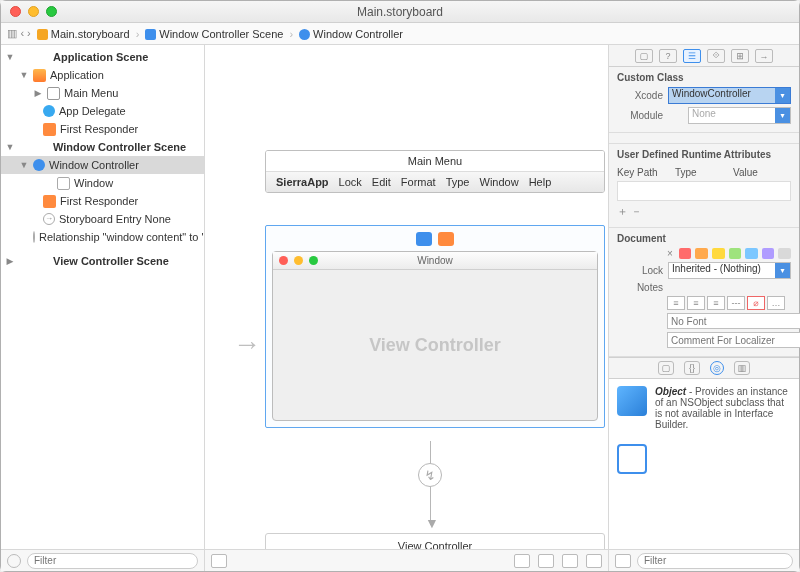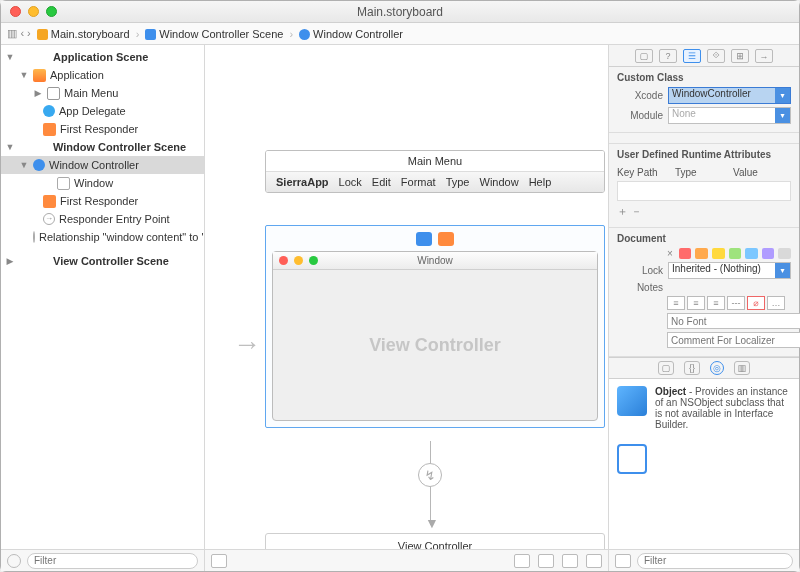--- a/index.html
+++ b/index.html
@@ -80,42 +80,42 @@
 .insp-tabs { height:22px; border-bottom:1px solid #d0d0d0; display:flex; justify-content:center; align-items:center; gap:6px; background:#f4f4f4; }
 .insp-tabs .t { width:18px;height:14px; border:1px solid #bbb; border-radius:2px; display:flex; align-items:center; justify-content:center; font-size:9px; color:#888; }
 .insp-tabs .t.active { border-color:#3e8fec; color:#3e8fec; background:#e8f2ff; }
 .sect { border-bottom:1px solid #ddd; padding:5px 8px; }
 .sect h4 { font-size:10px; font-weight:600; color:#555; margin-bottom:4px; }
 .fld { display:flex; align-items:center; gap:5px; margin:3px 0; font-size:10px; }
 .fld label { width:46px; text-align:right; color:#666; }
 .combo { flex:1; height:17px; border:1px solid #4a90e2; background:#fff; display:flex; align-items:flex-start; padding:0 3px; font-size:10px; position:relative; }
 .combo.selected { background:#b8d4f1; border-color:#3a7bd5; }
 .combo .chev { position:absolute; right:0; top:0; width:15px; height:100%; background:#4a90e2; color:#fff; display:flex; align-items:center; justify-content:center; font-size:8px; }
-.combo.module { border-color:#c0c0c0; color:#aaa; }
+.combo.module { border-color:#c0c0c0; color:#aaa;margin-left:20px; }
 .combo.module .chev { background:#4a90e2; }
 .textf { flex:1; height:16px; border:1px solid #c0c0c0; background:#fff; font-size:10px; padding:0 3px; }
 .cols { display:flex; gap:0; font-size:10px; color:#555; }
 .cols span { flex:1; padding:3px 0; }
 .plusminus { font-size:11px; color:#888; padding:3px 0; }
 .swatches { display:flex; gap:4px; margin-left:50px; }
 .sw { width:14px;height:11px; border-radius:2px; }
 .notes-row { display:flex; gap:2px; margin-left:50px; margin-top:3px; }
 .nb { width:18px;height:14px; border:1px solid #bbb; background:#fff; font-size:9px; display:flex;align-items:center;justify-content:center; color:#888; }
 .nb.red { border-color:#e66; color:#e66; background:#fff; }
 
 .lib-tabs { height:22px; border-top:1px solid #d0d0d0; border-bottom:1px solid #d0d0d0; display:flex; justify-content:center; align-items:center; gap:10px; background:#f4f4f4; }
 .lib-tabs .t { width:16px;height:14px;border:1px solid #bbb;border-radius:3px;font-size:9px;display:flex;align-items:center;justify-content:center;color:#888; }
 .lib-tabs .t.circle { border-radius:50%; width:14px;height:14px; }
 .lib-tabs .t.active { border-color:#3e8fec; color:#3e8fec; }
 .library { flex:1; overflow:auto; background:#fff; }
 .libitem { display:flex; gap:8px; padding:7px 8px; font-size:10px; color:#555; }
 .libitem .ic { width:30px;height:30px; flex-shrink:0; border-radius:4px; display:flex;align-items:center;justify-content:center; }
 .ic-obj { background:linear-gradient(135deg,#5fb5ff,#2a7fd8); }
 .ic-vc { border:2px solid #3e8fec; background:#fff; }
-.libitem .txt b { color:#333; }
+.libitem .txt b { color:#333;font-style:italic; }
 .inspector .filter { height:22px; border-top:1px solid #d8d8d8; background:#f7f7f7; display:flex; align-items:center; padding:0 6px; gap:6px; }
 </style>
 </head>
 <body>
 
 <div class="window">
 
   <div class="titlebar">
     <div class="traffic">
       <div class="dot red"></div>
@@ -182,21 +182,21 @@
             <span class="lbl">Window</span>
           </div>
         <div class="row" style="padding-left:28px">
             <span class="tw"></span>
             <span class="i i-fr"></span>
             <span class="lbl">First Responder</span>
           </div>
         <div class="row" style="padding-left:28px">
             <span class="tw"></span>
             <span class="i-entry"></span>
-            <span class="lbl">Responder Entry Point</span>
+            <span class="lbl">Storyboard Entry None</span>
           </div>
         <div class="row" style="padding-left:28px">
             <span class="tw"></span>
             <span class="i-rel"></span>
             <span class="lbl">Relationship "window content" to "...</span>
           </div>
 
         <div class="row bold" style="padding-left:4px;margin-top:6px">
             <span class="tw">▶</span>
             <span class="lbl">View Controller Scene</span>

